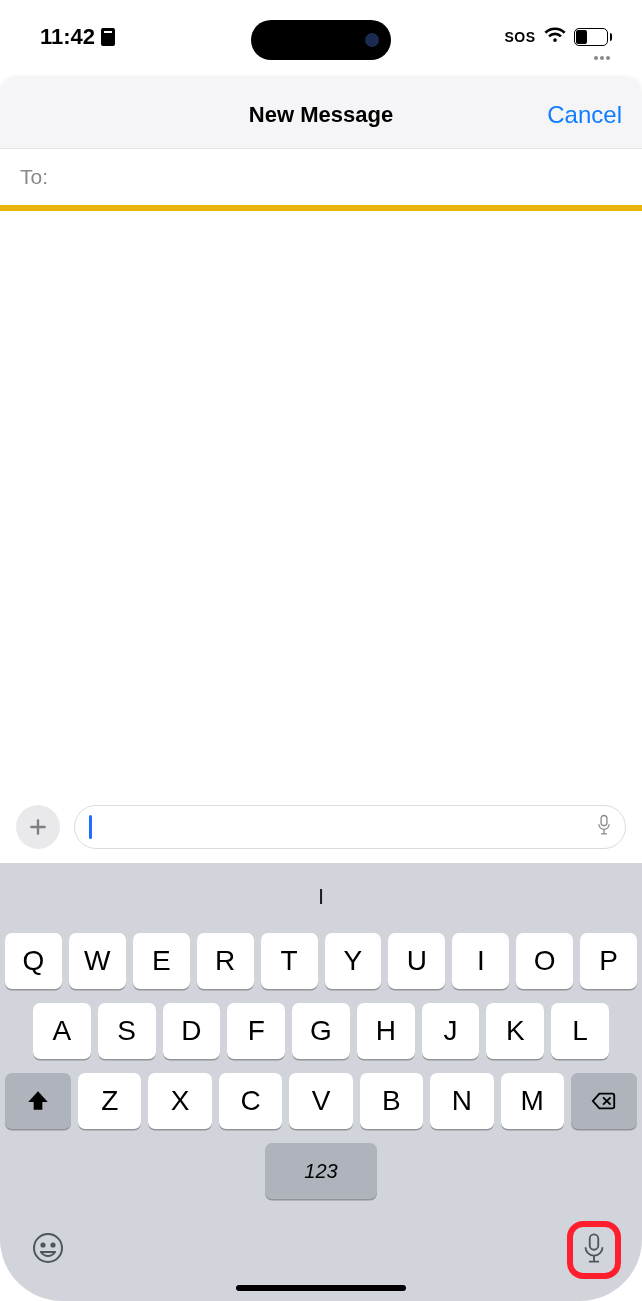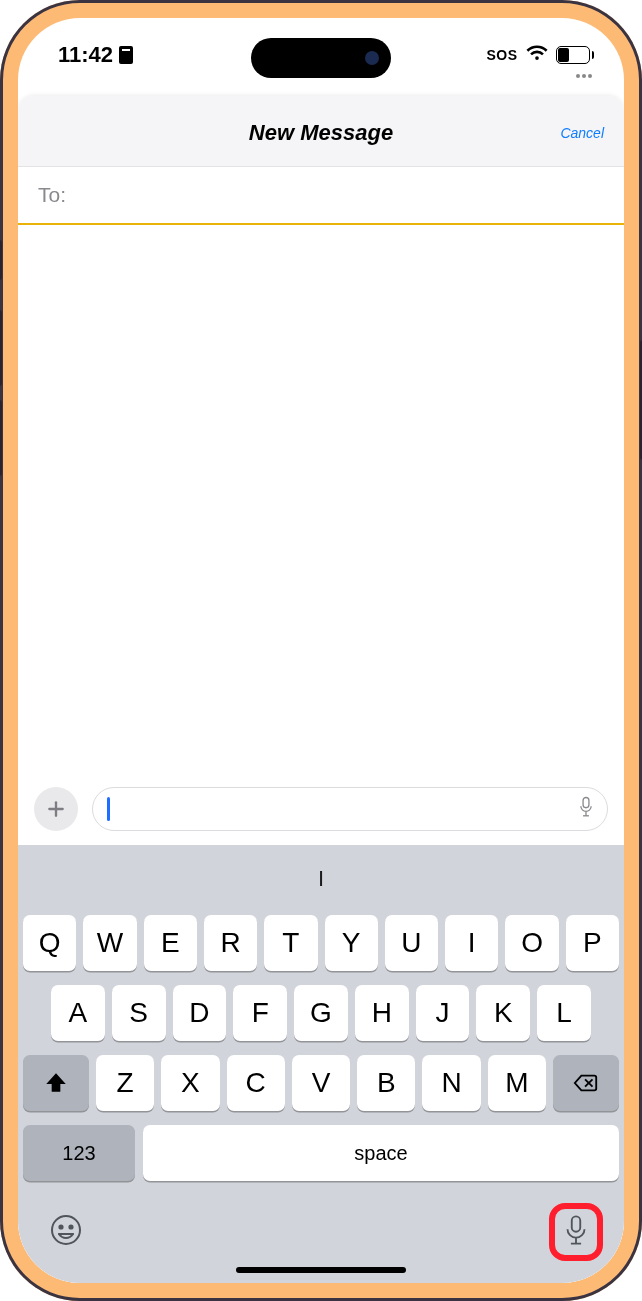--- a/index.html
+++ b/index.html
@@ -1,18 +1,18 @@
 <!DOCTYPE html>
 <html><head>
 <meta charset="utf-8">
 <style>
   * { box-sizing: border-box; margin: 0; padding: 0; font-family: -apple-system, "Helvetica Neue", Arial, sans-serif; }
   body { background: #fff; display: flex; justify-content: center; }
   .device-frame {
-    width: 642px; height: 1301px; background: #fdba74; border-radius: 80px; padding: 18px;
+    width: 642px; height: 1301px; background: #fdba74; border-radius: 80px; 
     position: relative; box-shadow: inset 0 0 0 3px #3a3342;
   }
   .side-btn { position: absolute; background: #2a2230; border-radius: 3px; }
   .sb1 { left: -4px; top: 240px; width: 6px; height: 40px; }
   .sb2 { left: -4px; top: 310px; width: 6px; height: 76px; }
   .sb3 { left: -4px; top: 400px; width: 6px; height: 76px; }
   .sb4 { right: -4px; top: 340px; width: 6px; height: 120px; }
   .screen {
     width: 100%; height: 100%; background: #fff; border-radius: 62px; overflow: hidden;
     position: relative; display: flex; flex-direction: column;
@@ -43,25 +43,25 @@
   .privacy-dots { position:absolute; right:32px; top:56px; display:flex; gap:2px; }
   .privacy-dots span { width:4px; height:4px; background:#888; border-radius:50%; }
 
   .sheet-backdrop { height: 20px; background:#fff; border-radius: 14px 14px 0 0; margin: 0 6px; }
   .sheet {
     flex:1; background:#fff; border-radius: 16px 16px 0 0; margin-top:-6px;
     display:flex; flex-direction:column; overflow:hidden; box-shadow: 0 -1px 4px rgba(0,0,0,0.08);
   }
   .sheet-header {
     background:#f5f5f7; padding: 24px 20px 20px; display:flex; align-items:center;
-    justify-content:center; position:relative; border-bottom:1px solid #e3e3e5;font-style:italic;
+    justify-content:center; position:relative; border-bottom:1px solid #e3e3e5;
   }
   .sheet-title { font-size:22px; font-weight:700; color:#000; }
-  .cancel-btn { position:absolute; right:20px; color:#0f7dff; font-size:14px; font-weight:400; }
-  .to-row { padding: 16px 20px; border-bottom:2px solid #eab308; font-size:21px; color:#8a8a8e; }
+  .cancel-btn { position:absolute; right:20px; color:#0f7dff; font-size:24px; font-weight:400; }
+  .to-row { padding: 16px 20px; border-bottom:6px solid #eab308; font-size:21px; color:#8a8a8e; }
   .compose-body { flex:1; background:#fff; }
 
   .input-row { display:flex; align-items:center; gap:14px; padding: 10px 16px 14px; }
   .plus-btn {
     width:44px; height:44px; border-radius:50%; background:#e9e9eb; display:flex;
     align-items:center; justify-content:center; color:#7d7d82;
   }
   .plus-btn svg { width:20px; height:20px; }
   .msg-input {
     flex:1; height:44px; border:1.5px solid #dcdcdf; border-radius:22px; background:#fff;
@@ -82,21 +82,21 @@
   .krow { display:flex; gap:7px; justify-content:center; }
   .key {
     flex:1; height:56px; background:#fff; border-radius:7px; display:flex; align-items:center;
     justify-content:center; font-size:28px; font-weight:400; color:#000;
     box-shadow: 0 1.5px 0 rgba(0,0,0,0.3);
   }
   .row2 { padding: 0 28px; }
   .row3 { }
   .key-fn { background:#aeb3bc; flex: 0 0 66px; }
   .key-fn svg { width:26px; height:26px; }
-  .row4 { gap:8px; }
+  .row4 { gap:8px;font-style:italic; }
   .key-123 { background:#aeb3bc; flex:0 0 112px; font-size:20px; font-weight:400; }
   .key-space { flex:1; font-size:20px; font-weight:400; }
   .key-return { background:#aeb3bc; flex:0 0 132px; font-size:20px; font-weight:400; }
 
   .kb-bottom { display:flex; justify-content:space-between; align-items:center; padding: 22px 26px 32px; }
   .emoji-btn svg, .dictate-btn svg { width:34px; height:34px; }
   .emoji-btn { color:#50555c; }
   .dictate-btn { color:#50555c; position:relative; }
   .highlight-ring {
     position:absolute; inset:-10px; border:6px solid #ff1e2d; border-radius:16px;
@@ -220,21 +220,20 @@
             <div class="key key-fn">
               <svg viewBox="0 0 28 24" fill="none" stroke="#000" stroke-width="2">
                   <path d="M9 4h14a2 2 0 012 2v12a2 2 0 01-2 2H9l-7-8 7-8z"></path>
                   <line x1="13" y1="8" x2="21" y2="16"></line>
                   <line x1="21" y1="8" x2="13" y2="16"></line>
                 </svg>
             </div>
           </div>
           <div class="krow row4">
             <div class="key key-123">123</div>
-            <div class="key key-space">space</div>
           </div>
         </div>
         <div class="kb-bottom">
           <div class="emoji-btn">
             <svg viewBox="0 0 34 34" fill="none" stroke="currentColor" stroke-width="2">
                 <circle cx="17" cy="17" r="14"></circle>
                 <circle cx="12" cy="14" r="1.6" fill="currentColor"></circle>
                 <circle cx="22" cy="14" r="1.6" fill="currentColor"></circle>
                 <path d="M10 21c2 3 5 4 7 4s5-1 7-4" stroke-linecap="round"></path>
                 <path d="M10 21h14" stroke-linecap="round"></path>

